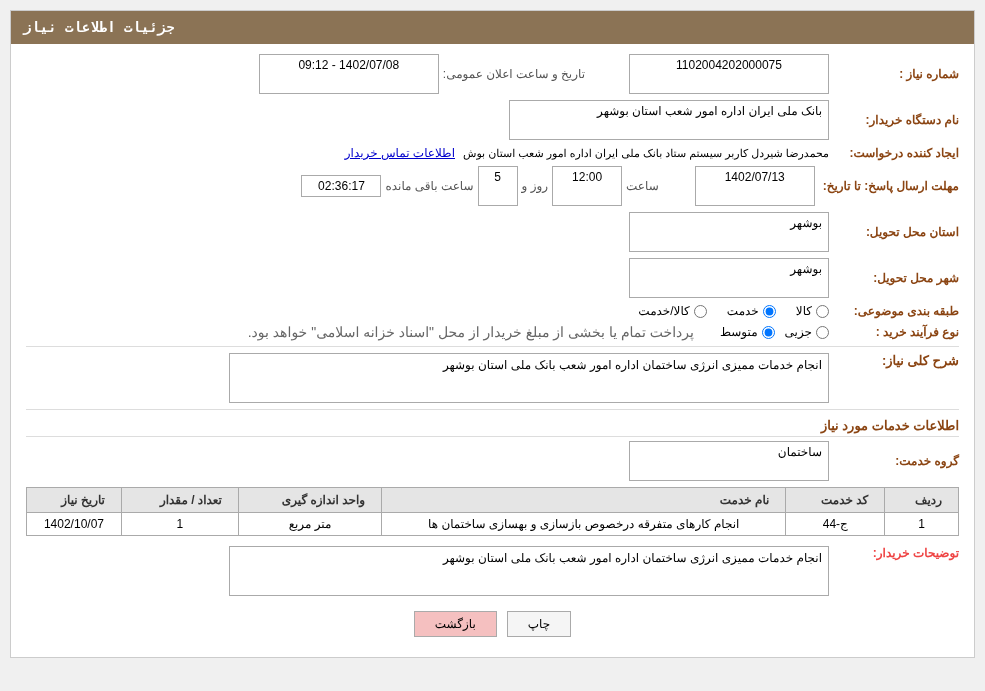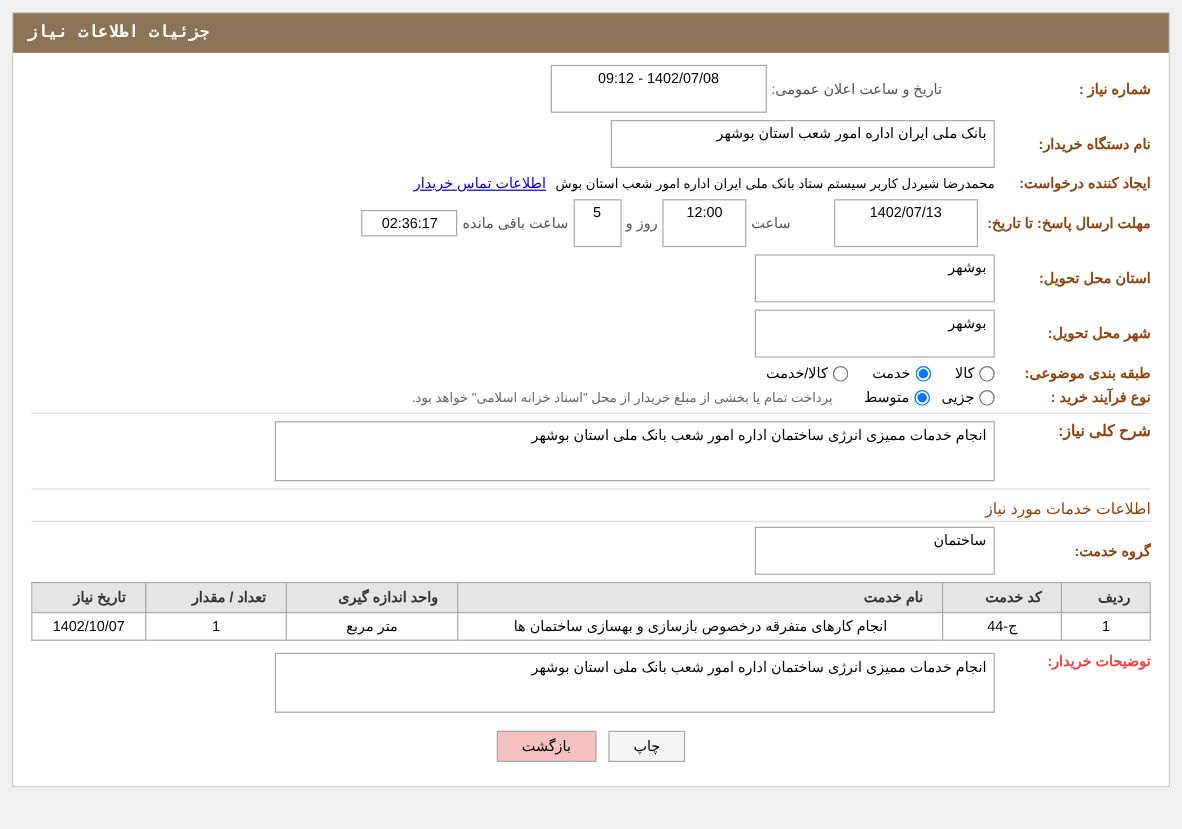--- a/index.html
+++ b/index.html
@@ -79,25 +79,25 @@
       gap: 4px;
     }
     .purchase-type-row {
       display: flex;
       align-items: center;
       gap: 10px;
       direction: rtl;
     }
     .notice-text {
       color: #666;
-      font-size: 11px;
+      font-size: 14px;
     }
     .section-title {
       color: #8B4513;
-      font-weight: normal;
+      font-weight: bold;
       font-size: 13px;
       margin: 8px 0 4px 0;
       border-bottom: 1px solid #ddd;
       padding-bottom: 3px;
     }
     .textarea-box {
       border: 1px solid #aaa;
       background: #fff;
       padding: 4px 6px;
       direction: rtl;
@@ -186,20 +186,21 @@
   <div class="main-container">
 
     <div class="header-bar">
       <span>جزئیات اطلاعات نیاز</span>
     </div>
 
     <div class="content-area">
 
       <div class="form-row">
         <span class="label-cell">شماره نیاز :</span>
+        <div class="input-box input-medium" style="text-align:center;">1102004202000075</div>
         <span style="width:40px;"></span>
         <span class="inline-label">تاریخ و ساعت اعلان عمومی:</span>
         <div class="input-box" style="width:180px;text-align:center;">1402/07/08 - 09:12</div>
       </div>
 
       <div class="form-row">
         <span class="label-cell">نام دستگاه خریدار:</span>
         <div class="input-box input-wide">بانک ملی ایران اداره امور شعب استان بوشهر</div>
       </div>
 

